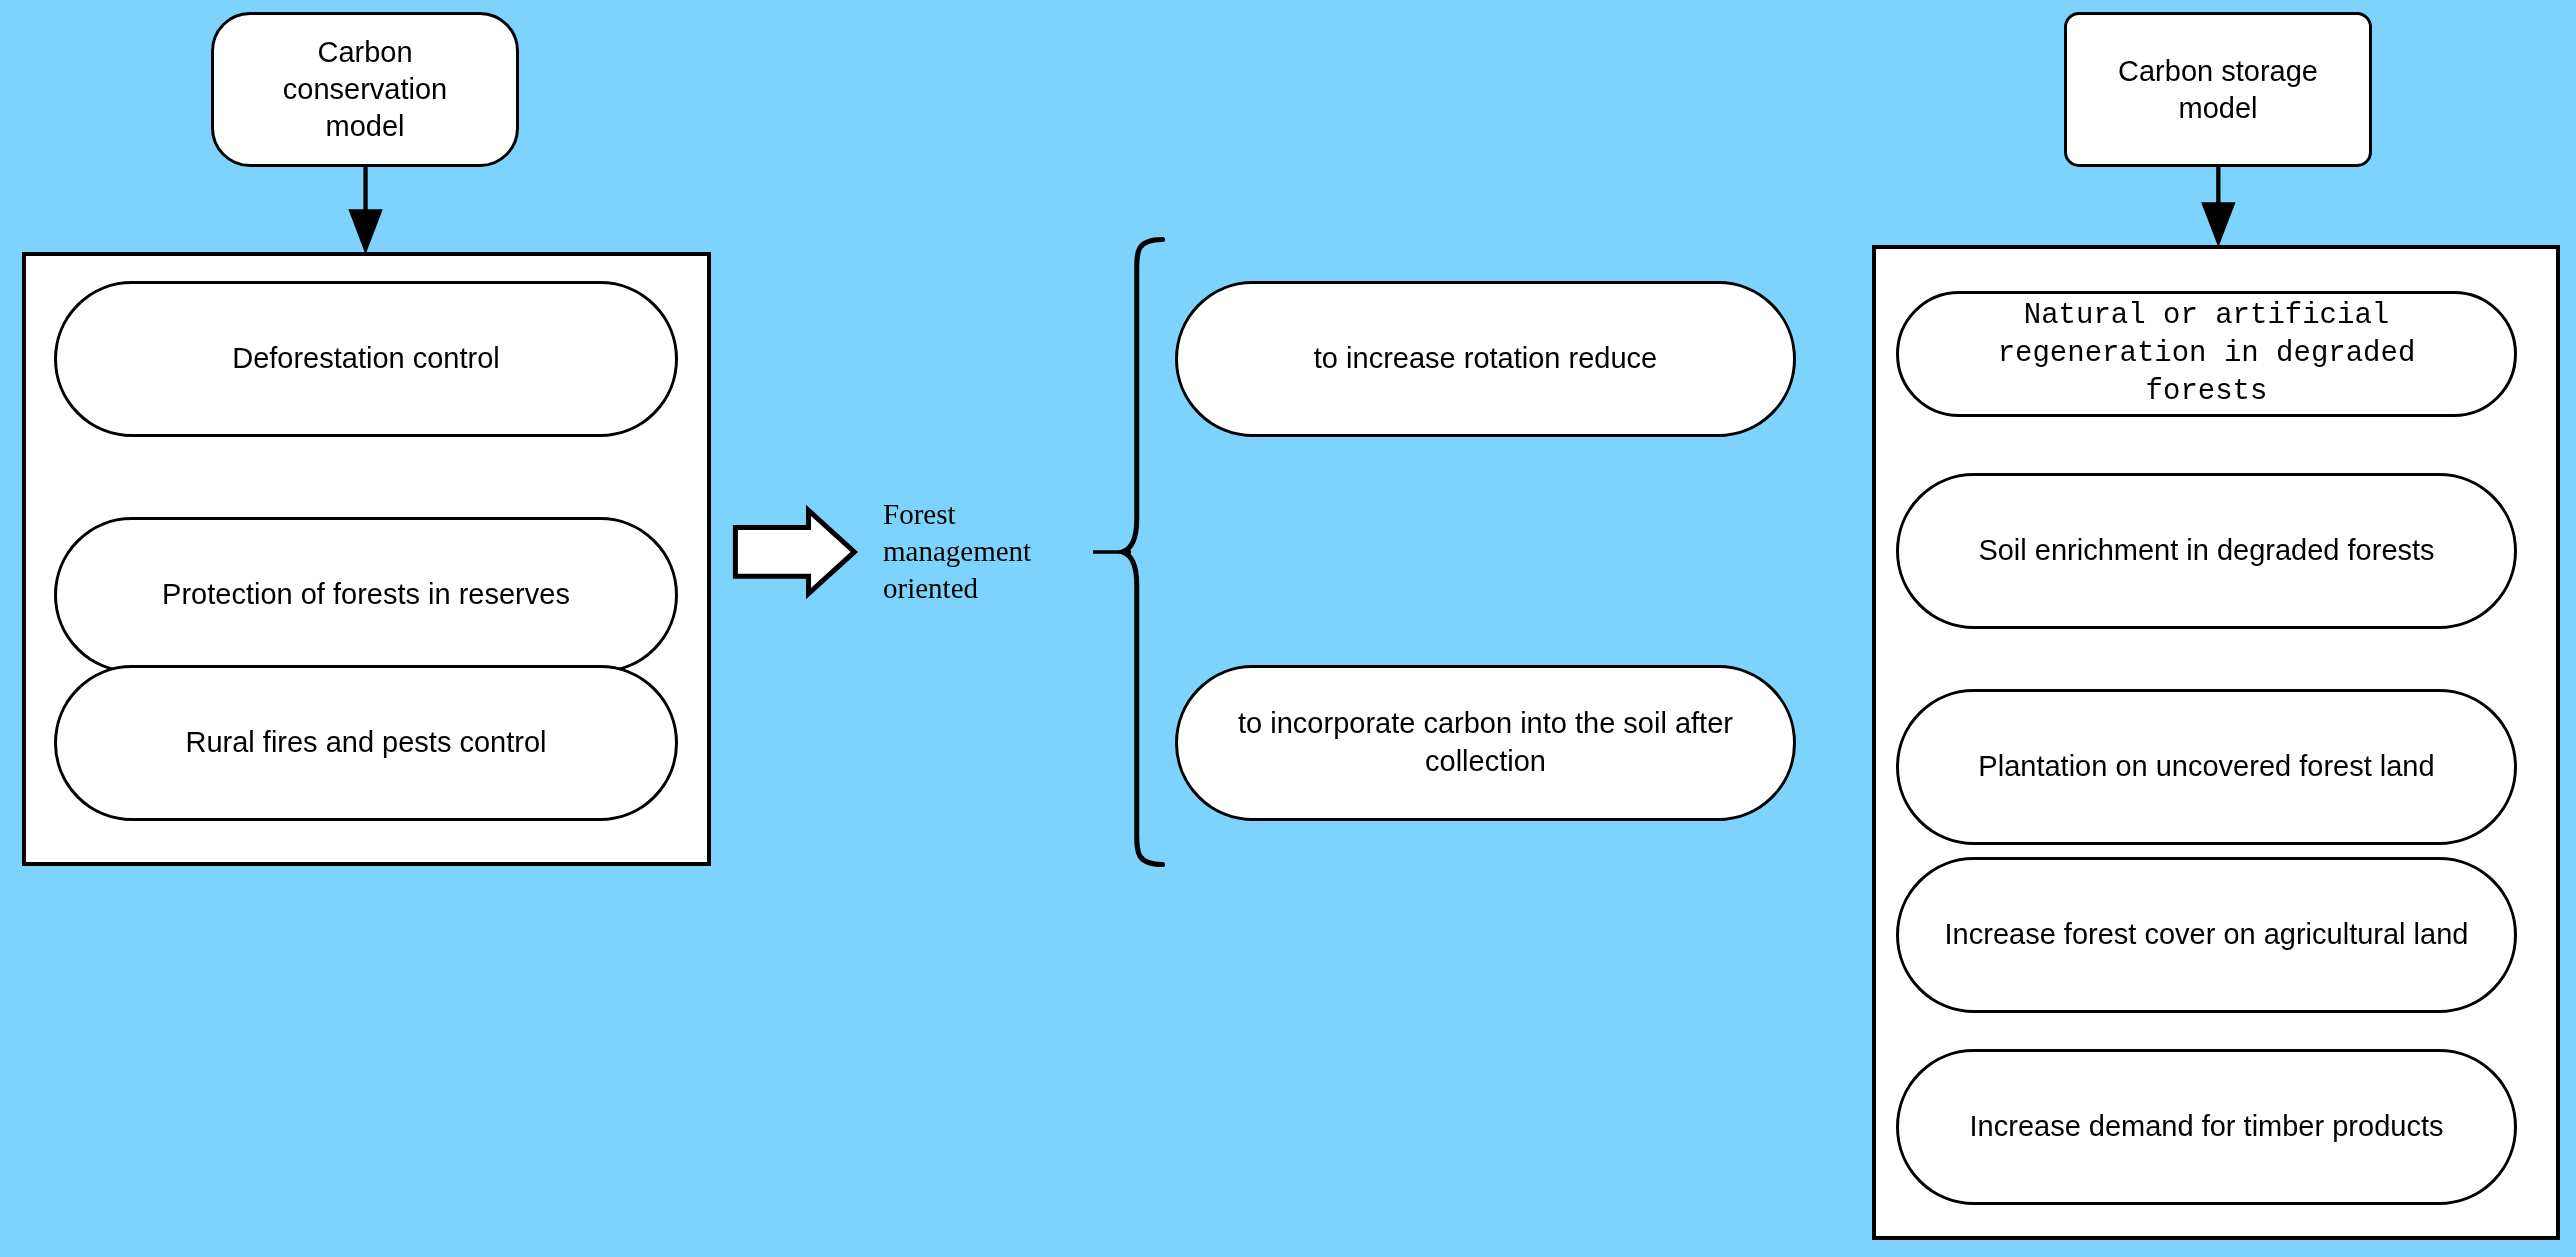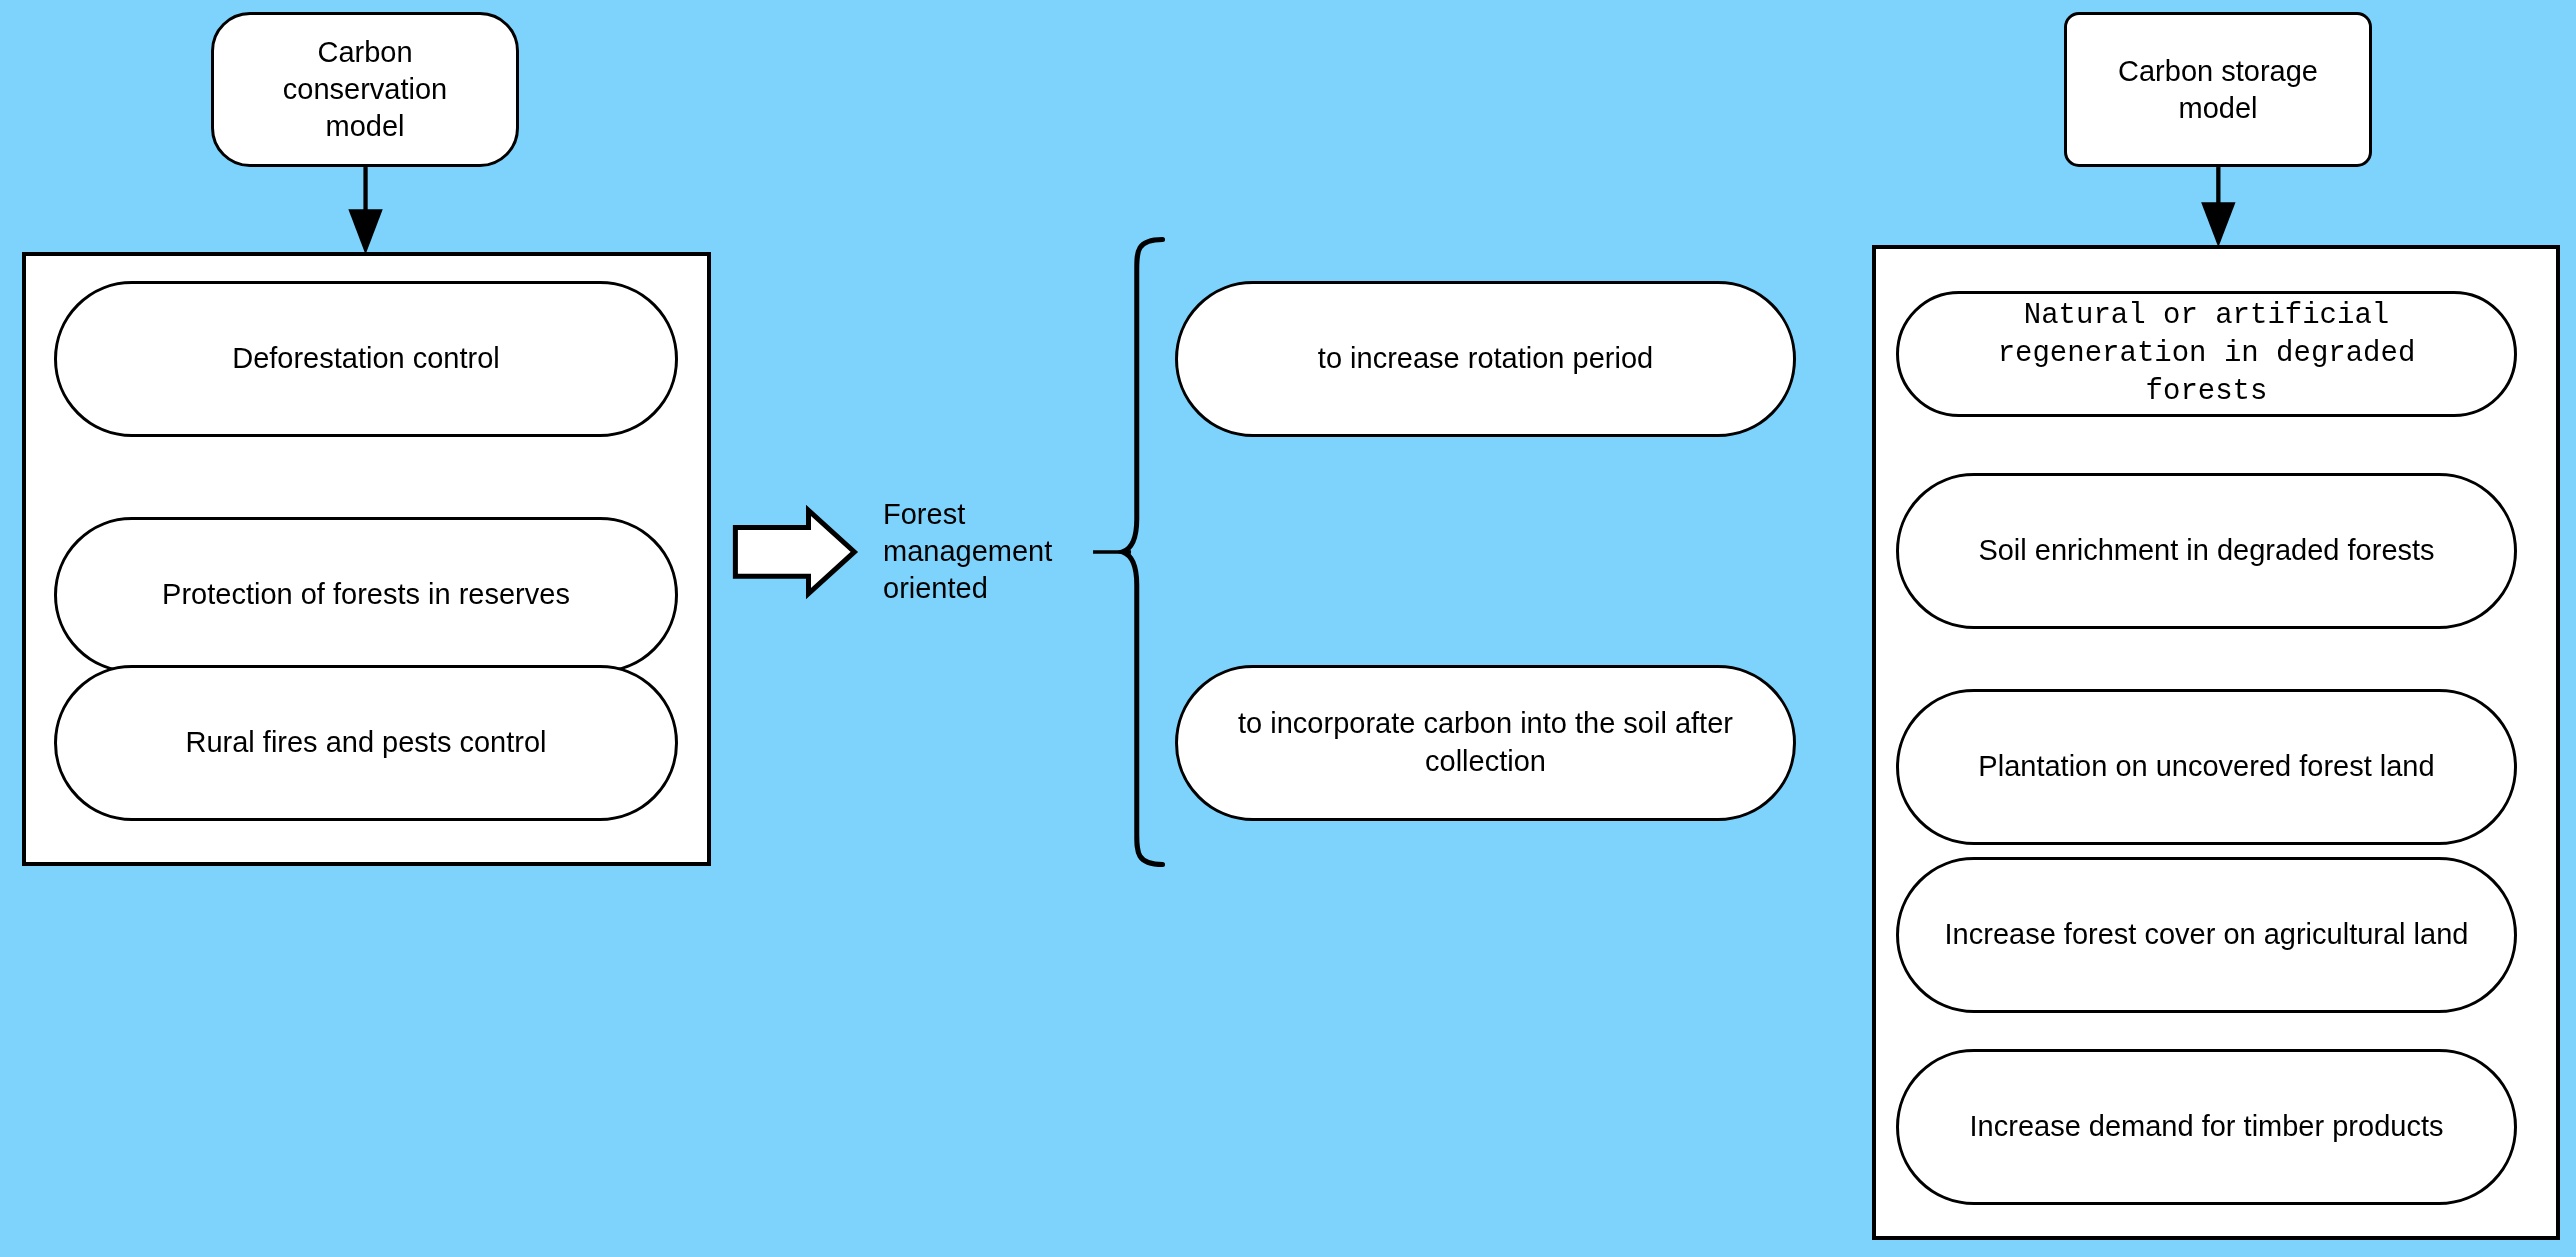--- a/index.html
+++ b/index.html
@@ -118,30 +118,30 @@
   <div class="abs pill" style="left:54px; top:281px; width:624px; height:156px;">
     <span>Deforestation control</span>
   </div>
   <div class="abs pill" style="left:54px; top:473px; width:624px; height:156px;margin-top:44px;">
     <span>Protection of forests in reserves</span>
   </div>
   <div class="abs pill" style="left:54px; top:665px; width:624px; height:156px;">
     <span>Rural fires and pests control</span>
   </div>
 
-  <div class="abs plain-label" style="left:883px; top:480px; width:215px; height:143px;">
+  <div class="abs plain-label" style="left:883px; top:480px; width:215px; height:143px;font-family:Liberation Serif, serif;">
     <span>
       <span>Forest</span><br>
       <span>management</span><br>
       <span>oriented</span>
     </span>
   </div>
 
   <div class="abs pill" style="left:1175px; top:281px; width:621px; height:156px;">
-    <span>to increase rotation period</span>
+    <span>to increase rotation reduce</span>
   </div>
   <div class="abs pill" style="left:1175px; top:665px; width:621px; height:156px; padding:0 8.6px;">
     <span>to incorporate carbon into the soil after collection</span>
   </div>
 
   <div class="abs model-node" style="left:2064px; top:12.2px; width:308px; height:155px;border-radius:15px;">
     <span>
       <span>Carbon storage</span><br>
       <span>model</span>
     </span>

